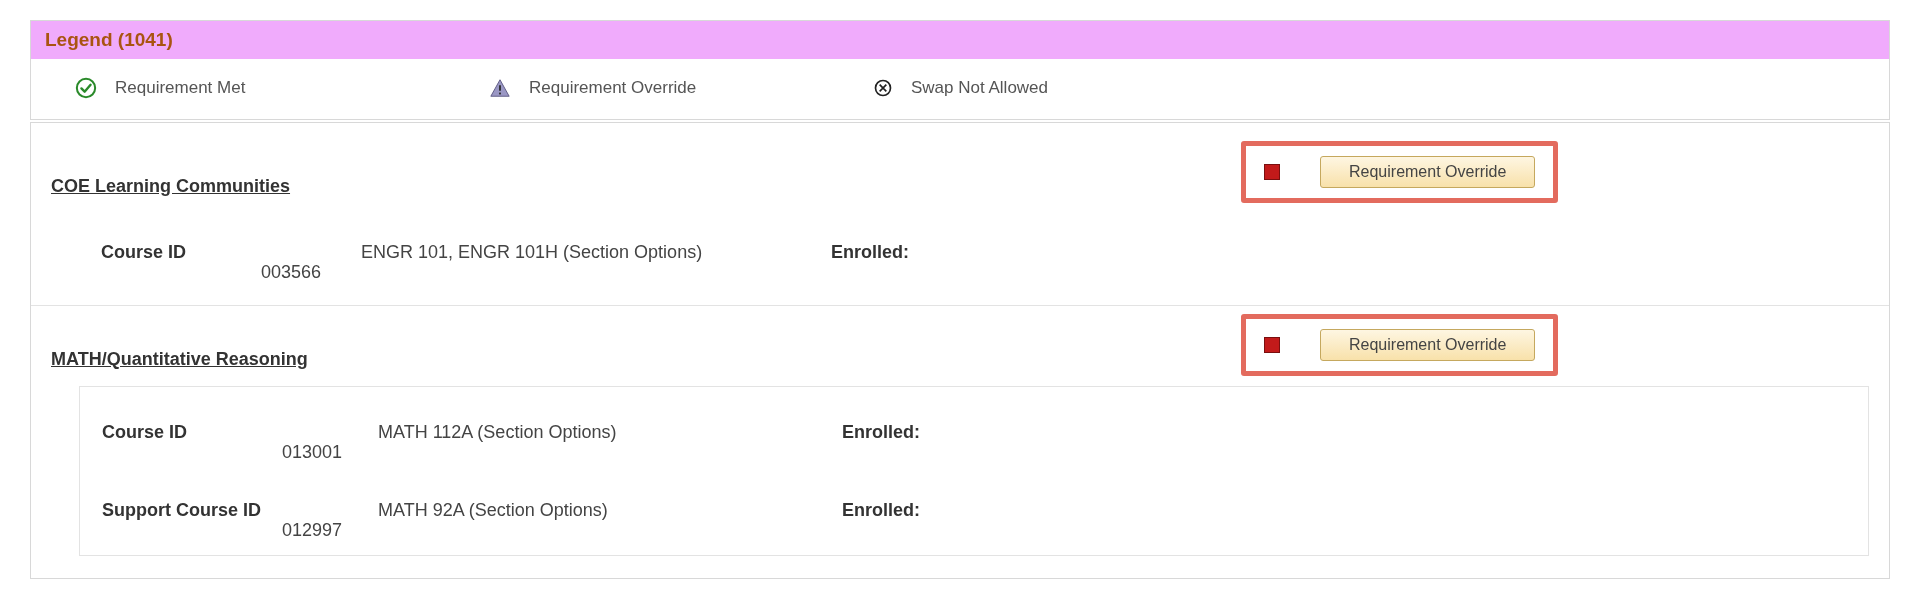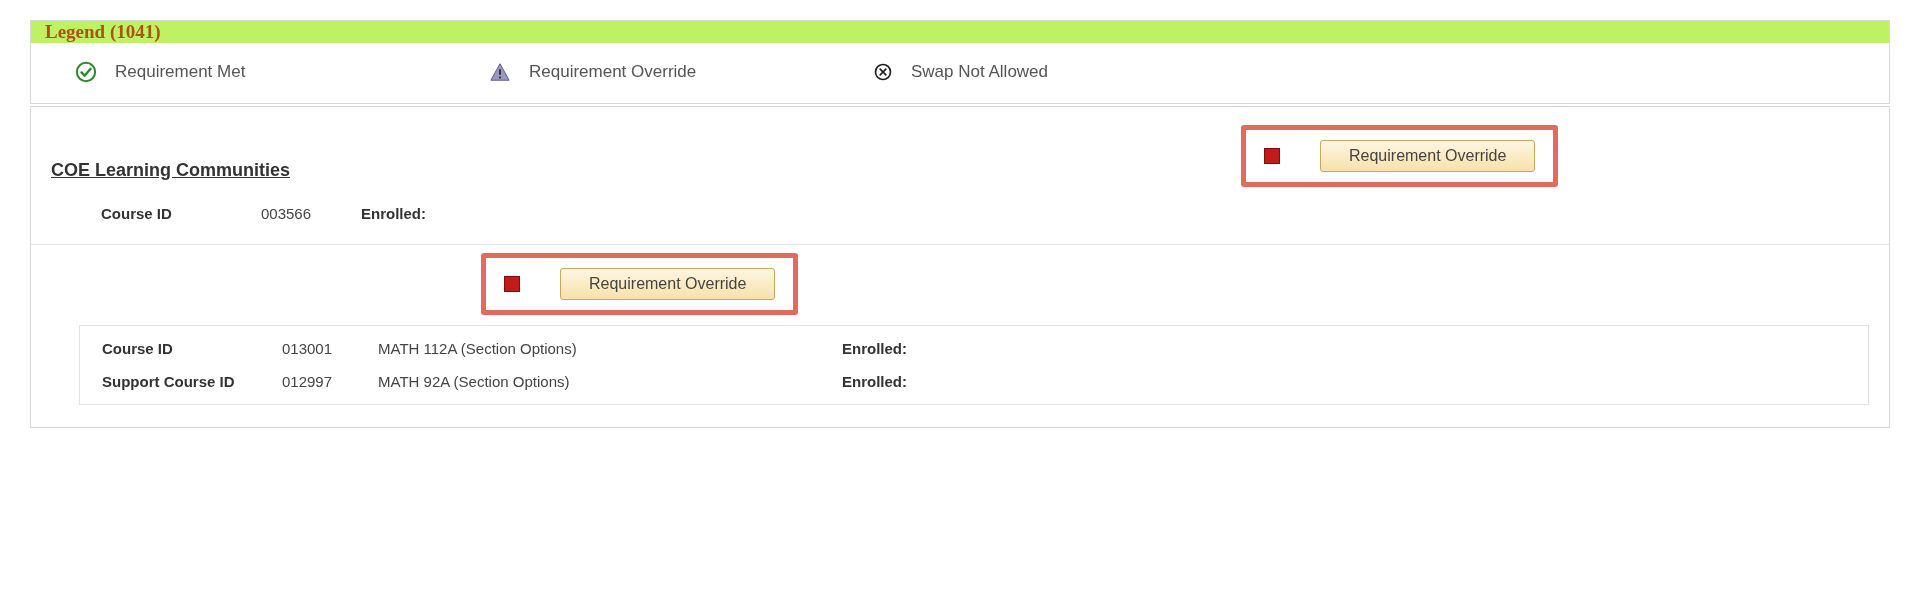--- a/index.html
+++ b/index.html
@@ -9,26 +9,25 @@
       font-family: Arial, Helvetica, sans-serif;
       font-size: 17px;
       color: #555;
       background: #fff;
     }
     .section {
       border: 1px solid #d8d8d8;
       margin-bottom: 2px;
     }
     .section-header {
-      background: #bef264;
+      background: #f0abfc;
       color: #a95411;
       font-weight: bold;
-      padding: 0 14px;
+      padding: 8px 14px;
       font-size: 19px;
-      font-family: Liberation Serif, serif;
     }
     .legend-body {
       display: flex;
       align-items: center;
       padding: 18px 14px 20px;
       gap: 14px;
     }
     .legend-item {
       display: flex;
       align-items: center;
@@ -81,30 +80,31 @@
       border-radius: 3px;
       padding: 6px 28px;
       font-size: 16px;
       color: #444;
       cursor: pointer;
     }
     .course-row {
       display: flex;
       align-items: center;
       padding: 14px 20px 16px 70px;
-      font-size: 15px;
+      font-size: 18px;
       color: #444;
     }
     .course-label {
       flex: 0 0 160px;
       font-weight: bold;
       color: #333;
     }
     .course-id {
       flex: 0 0 100px;
+      margin-top: 41px;
     }
     .course-desc {
       flex: 0 0 470px;
     }
     .enrolled-label {
       font-weight: bold;
       color: #333;
     }
     .course-sub-table {
       border: 1px solid #e3e3e3;
@@ -168,26 +168,28 @@
         <div class="req-action-cell">
           <div class="highlight-box">
             <span class="icon icon-red-square"></span>
             <button class="btn-override">Requirement Override</button>
           </div>
         </div>
       </div>
       <div class="course-row">
         <span class="course-label">Course ID</span>
         <span class="course-id">003566</span>
+        <span class="course-desc">ENGR  101, ENGR  101H (Section Options)</span>
         <span class="enrolled-label">Enrolled:</span>
       </div>
     </div>
 
     <div class="req-block">
       <div class="req-head">
+        <div class="req-title">MATH/Quantitative Reasoning</div>
         <div class="req-status-cell"></div>
         <div class="req-action-cell">
           <div class="highlight-box">
             <span class="icon icon-red-square"></span>
             <button class="btn-override">Requirement Override</button>
           </div>
         </div>
       </div>
       <div class="course-sub-table">
         <div class="course-row">

